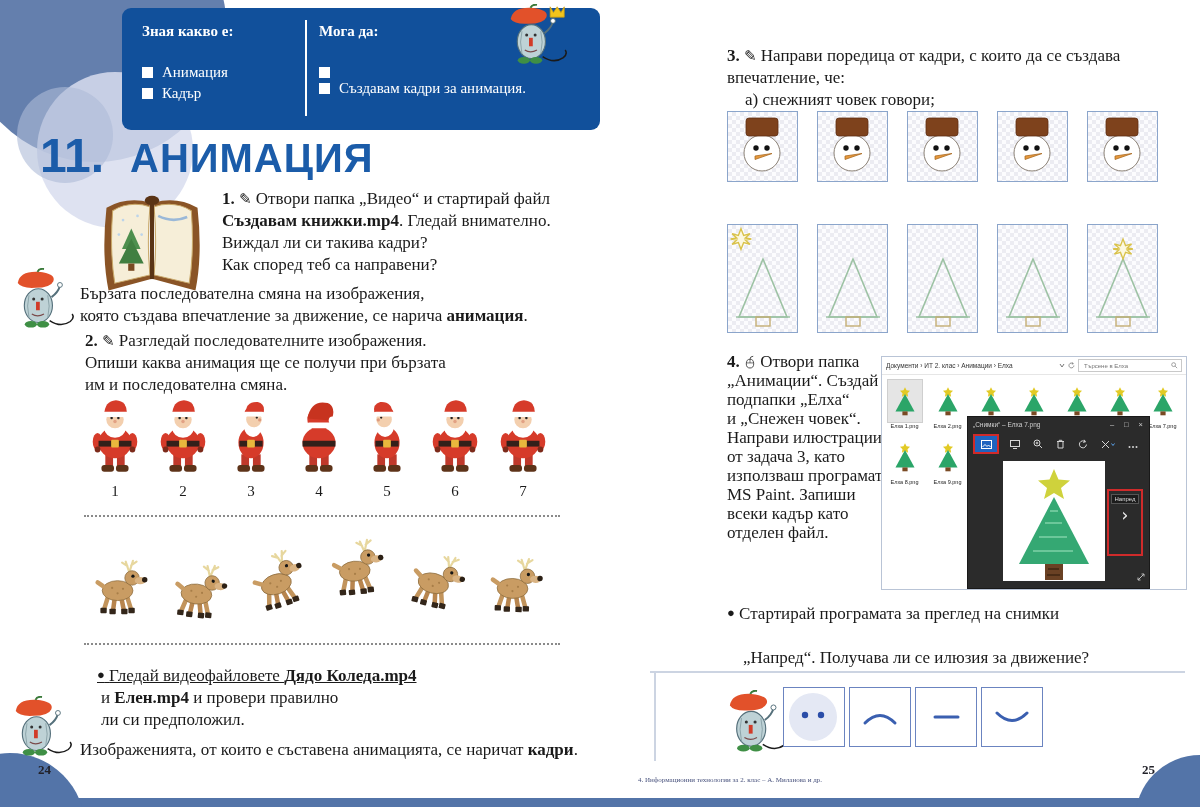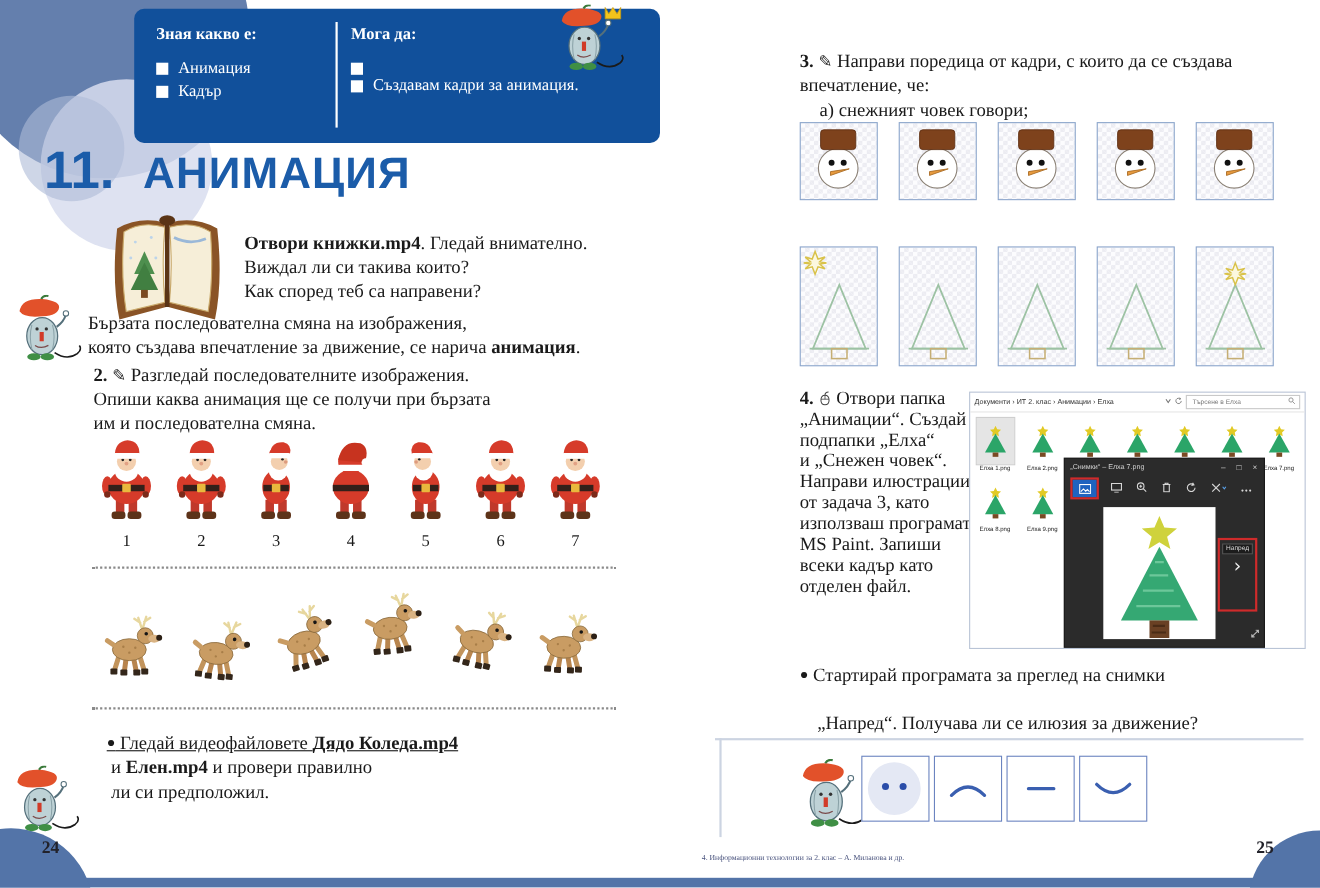--- a/index.html
+++ b/index.html
@@ -4,21 +4,21 @@
 <style>
   html,body{margin:0;padding:0;background:#fff;}
   #page{position:relative;width:1200px;height:807px;background:#ffffff;overflow:hidden;
         font-family:"Liberation Serif",serif;color:#1a1a1a;}
   .abs{position:absolute;}
   .circle{position:absolute;border-radius:50%;}
   
   .bluebox{position:absolute;left:122px;top:8px;width:478px;height:122px;background:#11509b;
            border-radius:9px;color:#fff;z-index:2;}
   .bb-col{position:absolute;top:13px;font-size:15px;line-height:21px;}
-  .bb-title{font-weight:bold;margin-bottom:10px;}
+  .bb-title{font-weight:bold;margin-bottom:20px;}
   .bb-item{display:flex;}
   .chk{width:11px;height:11px;background:#fff;flex:none;margin:5px 9px 0 0;display:inline-block;}
   .bb-div{position:absolute;left:183px;top:12px;width:2px;height:96px;background:#fff;}
   
   .lesson-num{position:absolute;left:40px;top:128px;font-family:"Liberation Sans",sans-serif;
               font-weight:bold;font-size:48px;color:#1b5ca9;z-index:3;}
   .lesson-title{position:absolute;left:130px;top:136px;font-family:"Liberation Sans",sans-serif;
               font-weight:bold;font-size:40px;letter-spacing:1px;color:#1b5ca9;z-index:3;}
   
   .tline{position:absolute;font-size:17px;white-space:nowrap;}
@@ -70,21 +70,21 @@
          display:flex;flex-direction:column;align-items:center;padding-top:3px;gap:3px;}
   .vtip{background:#1c1c1c;border:1px solid #555;color:#ddd;font-size:6px;padding:1px 3px;white-space:nowrap;}
   .vchev{color:#eee;font-size:17px;line-height:17px;font-family:"DejaVu Sans",sans-serif;}
   .vresize{position:absolute;right:4px;bottom:3px;}
   
   .faces-row{position:absolute;left:783px;top:687px;display:flex;gap:4px;z-index:2;}
   .facebox{width:60px;height:58px;border:1.5px solid #6b84c0;background:#fff;}
   
   .gutter-h{position:absolute;left:650px;top:671px;width:535px;height:1.5px;background:#ccd4e2;}
   .gutter-v{position:absolute;left:654px;top:671px;width:1.5px;height:90px;background:#ccd4e2;}
-  .pagenum{position:absolute;font-weight:bold;font-size:16px;color:#22222a;z-index:3;}
+  .pagenum{position:absolute;font-weight:bold;font-size:13px;color:#22222a;z-index:3;}
   .footer{position:absolute;left:638px;top:776px;font-size:7px;color:#47517c;z-index:3;}
   .botbar{position:absolute;left:0;bottom:0;width:1200px;height:9px;background:#5374a8;z-index:1;}
 </style>
 </head>
 <body>
 
 <div id="page">
 
   <div class="circle" style="left:-37px;top:-102px;width:264px;height:264px;background:#647fad;z-index:1;"></div>
   <div class="circle" style="left:37px;top:72px;width:156px;height:156px;background:#d8ddee;opacity:.85;z-index:1;"></div>
@@ -192,24 +192,29 @@
       <path d="M38 48 L26 72 L50 72Z" fill="#417f41"></path>
       <rect x="35" y="72" width="6" height="7" fill="#7a4a22"></rect>
       <path d="M64 26 q14 7 28 1" stroke="#9ab8d8" stroke-width="2.5" fill="none"></path>
       <circle cx="30" cy="30" r="1.3" fill="#bcd4ea"></circle>
         <circle cx="44" cy="26" r="1.3" fill="#bcd4ea"></circle>
       <circle cx="26" cy="44" r="1.3" fill="#bcd4ea"></circle>
         <circle cx="48" cy="44" r="1.3" fill="#bcd4ea"></circle>
     </svg>
   </div>
 
+  <div class="tline" style="left:222px;top:189px;">
+    <b>1.</b>
+    <span class="pen">✎</span>
+    <span>Отвори папка „Видео“ и стартирай файл</span>
+  </div>
   <div class="tline" style="left:222px;top:211px;">
-    <b>Отвори книжки.mp4</b><span>. Гледай внимателно.</span>
-  </div>
-  <div class="tline" style="left:222px;top:233px;">Виждал ли си такива които?</div>
+    <b>Създавам книжки.mp4</b><span>. Гледай внимателно.</span>
+  </div>
+  <div class="tline" style="left:222px;top:233px;">Виждал ли си такива кадри?</div>
   <div class="tline" style="left:222px;top:255px;">Как според теб са направени?</div>
 
   <div class="tline" style="left:80px;top:284px;">Бързата последователна смяна на изображения,</div>
   <div class="tline" style="left:80px;top:306px;">
     <span>която създава впечатление за движение, се нарича </span><b>анимация</b><span>.</span>
   </div>
 
   <div class="tline" style="left:85px;top:331px;">
     <b>2.</b>
     <span class="pen">✎</span>
@@ -494,20 +499,23 @@
 
   <div class="tline" style="left:97px;top:666px;text-decoration:underline;">
     <span class="bull">●</span>
     <span>Гледай видеофайловете </span><b>Дядо Коледа.mp4</b>
   </div>
   <div class="tline" style="left:101px;top:688px;">
     <span>и </span><b>Елен.mp4</b><span> и провери правилно</span>
   </div>
   <div class="tline" style="left:101px;top:710px;">ли си предположил.</div>
 
+  <div class="tline" style="left:80px;top:740px;">
+    <span>Изображенията, от които е съставена анимацията, се наричат </span><b>кадри</b><span>.</span>
+  </div>
 
   <div class="pagenum" style="left:38px;top:762px;">24</div>
 
   <div class="tline" style="left:727px;top:46px;">
     <b>3.</b>
     <span class="pen">✎</span>
     <span>Направи поредица от кадри, с които да се създава</span>
   </div>
   <div class="tline" style="left:727px;top:68px;">впечатление, че:</div>
   <div class="tline" style="left:745px;top:90px;">а) снежният човек говори;</div>

